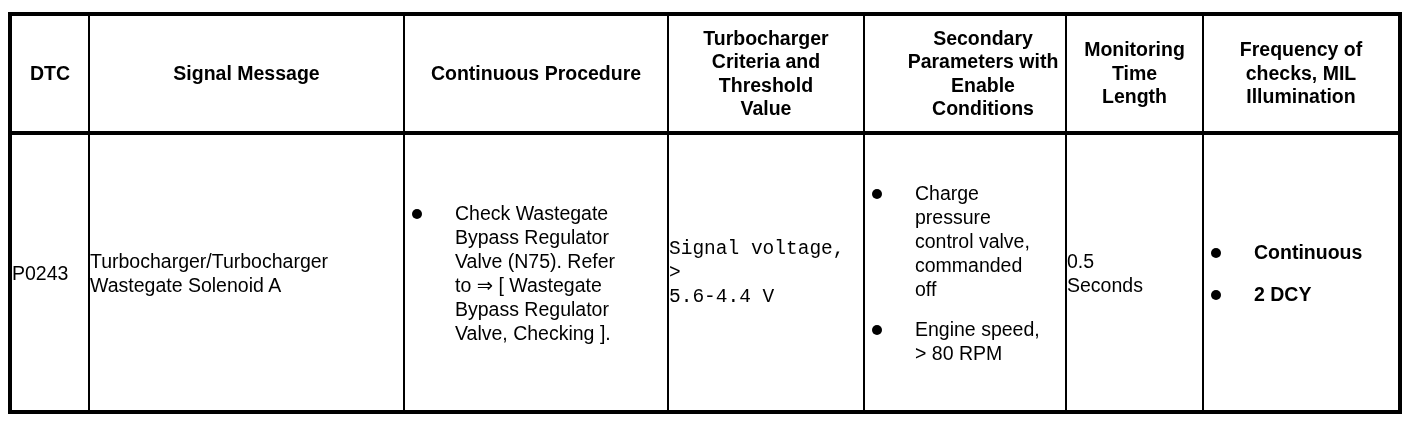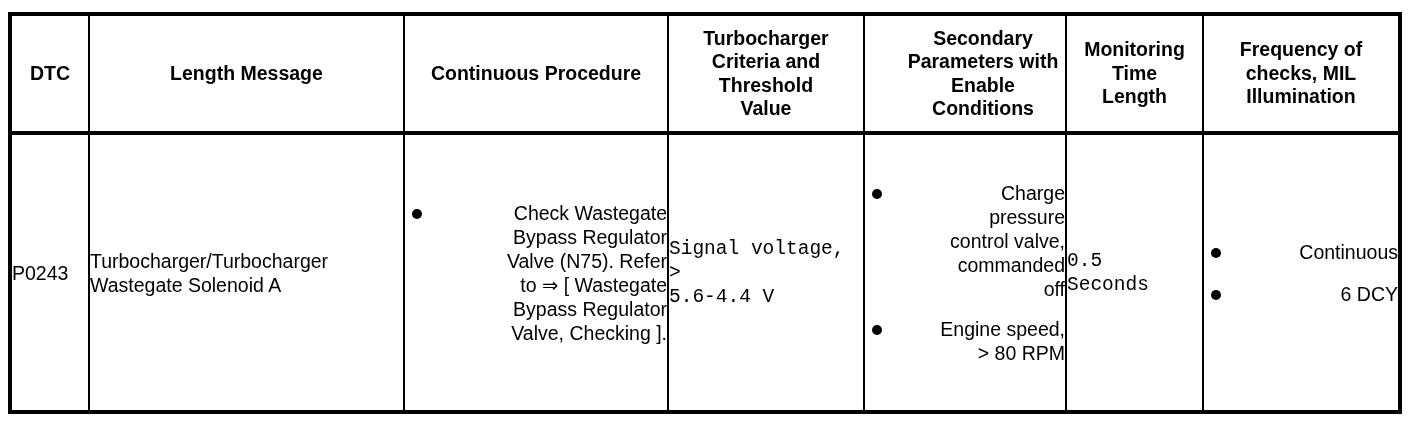--- a/index.html
+++ b/index.html
@@ -81,36 +81,35 @@
     line-height: 24px;
     text-align: left;
     vertical-align: middle;
   }
 
   .cell-pad-dtc   { padding: 0 6px 0 8px; }
   .cell-pad-err   { padding: 0 8px 0 9px; }
   .cell-pad-diag  { padding: 0 6px 0 8px; }
   .cell-pad-crit  { padding: 0 6px 0 9px; }
   .cell-pad-sec   { padding: 0 6px 0 8px; }
-  .cell-pad-mon   { padding: 0 6px 0 7px; font-family: Liberation Mono, monospace; }
-  .cell-pad-freq  { padding: 0 6px 0 8px; }
+  .cell-pad-mon   { padding: 0 6px 0 7px; }
+  .cell-pad-freq  { padding: 0 6px 0 8px; font-weight: bold; }
 
   .cell-top { vertical-align: top; }
 
   
   ul.bullets {
     list-style: none;
     margin: 0;
     padding: 0;
   }
   ul.bullets > li {
     position: relative;
-    padding-left: 34px;
+    padding-left: 50px;
     margin: 0;
-    text-align: right;
   }
   ul.bullets > li + li {
     margin-top: 16px;
   }
   ul.bullets > li .dot {
     position: absolute;
     left: 7px;
     top: 8px;
     width: 10px;
     height: 10px;
@@ -135,21 +134,21 @@
         <col class="c-err">
         <col class="c-diag">
         <col class="c-crit">
       <col class="c-sec">
         <col class="c-mon">
         <col class="c-freq">
     </colgroup>
     <thead>
       <tr class="head-row">
         <th class="hdr">DTC</th>
-        <th class="hdr">Length Message</th>
+        <th class="hdr">Signal Message</th>
         <th class="hdr">Continuous Procedure</th>
         <th class="hdr" style="white-space: pre-line;">Turbocharger
 Criteria and
 Threshold
 Value</th>
         <th class="hdr" style="white-space: pre-line; padding-left: 36px;">Secondary
 Parameters with
 Enable
 Conditions</th>
         <th class="hdr" style="white-space: pre-line;">Monitoring
@@ -165,21 +164,21 @@
 
         <td class="cell cell-pad-dtc">P0243</td>
 
         <td class="cell cell-pad-err" style="white-space: pre-line;">Turbocharger/Turbocharger
 Wastegate Solenoid A</td>
 
         <td class="cell cell-pad-diag">
           <ul class="bullets">
             <li>
               <span class="dot"></span>
-              <span class="txt-line" style="white-space: pre-line; margin-left: 7px;">Check Wastegate
+              <span class="txt-line" style="white-space: pre-line;">Check Wastegate
 Bypass Regulator
 Valve (N75). Refer
 to ⇒ [ Wastegate
 Bypass Regulator
 Valve, Checking ].</span>
             </li>
           </ul>
         </td>
 
         <td class="cell cell-pad-crit" style="white-space: pre-line; font-family: Liberation Mono, monospace;">Signal voltage, &gt;
@@ -207,21 +206,21 @@
 Seconds</td>
 
         <td class="cell cell-pad-freq">
           <ul class="bullets tight">
             <li>
               <span class="dot"></span>
               <span class="txt-line">Continuous</span>
             </li>
             <li>
               <span class="dot"></span>
-              <span class="txt-line">6 DCY</span>
+              <span class="txt-line">2 DCY</span>
             </li>
           </ul>
         </td>
 
       </tr>
     </tbody>
   </table>
 
 </div>
 

